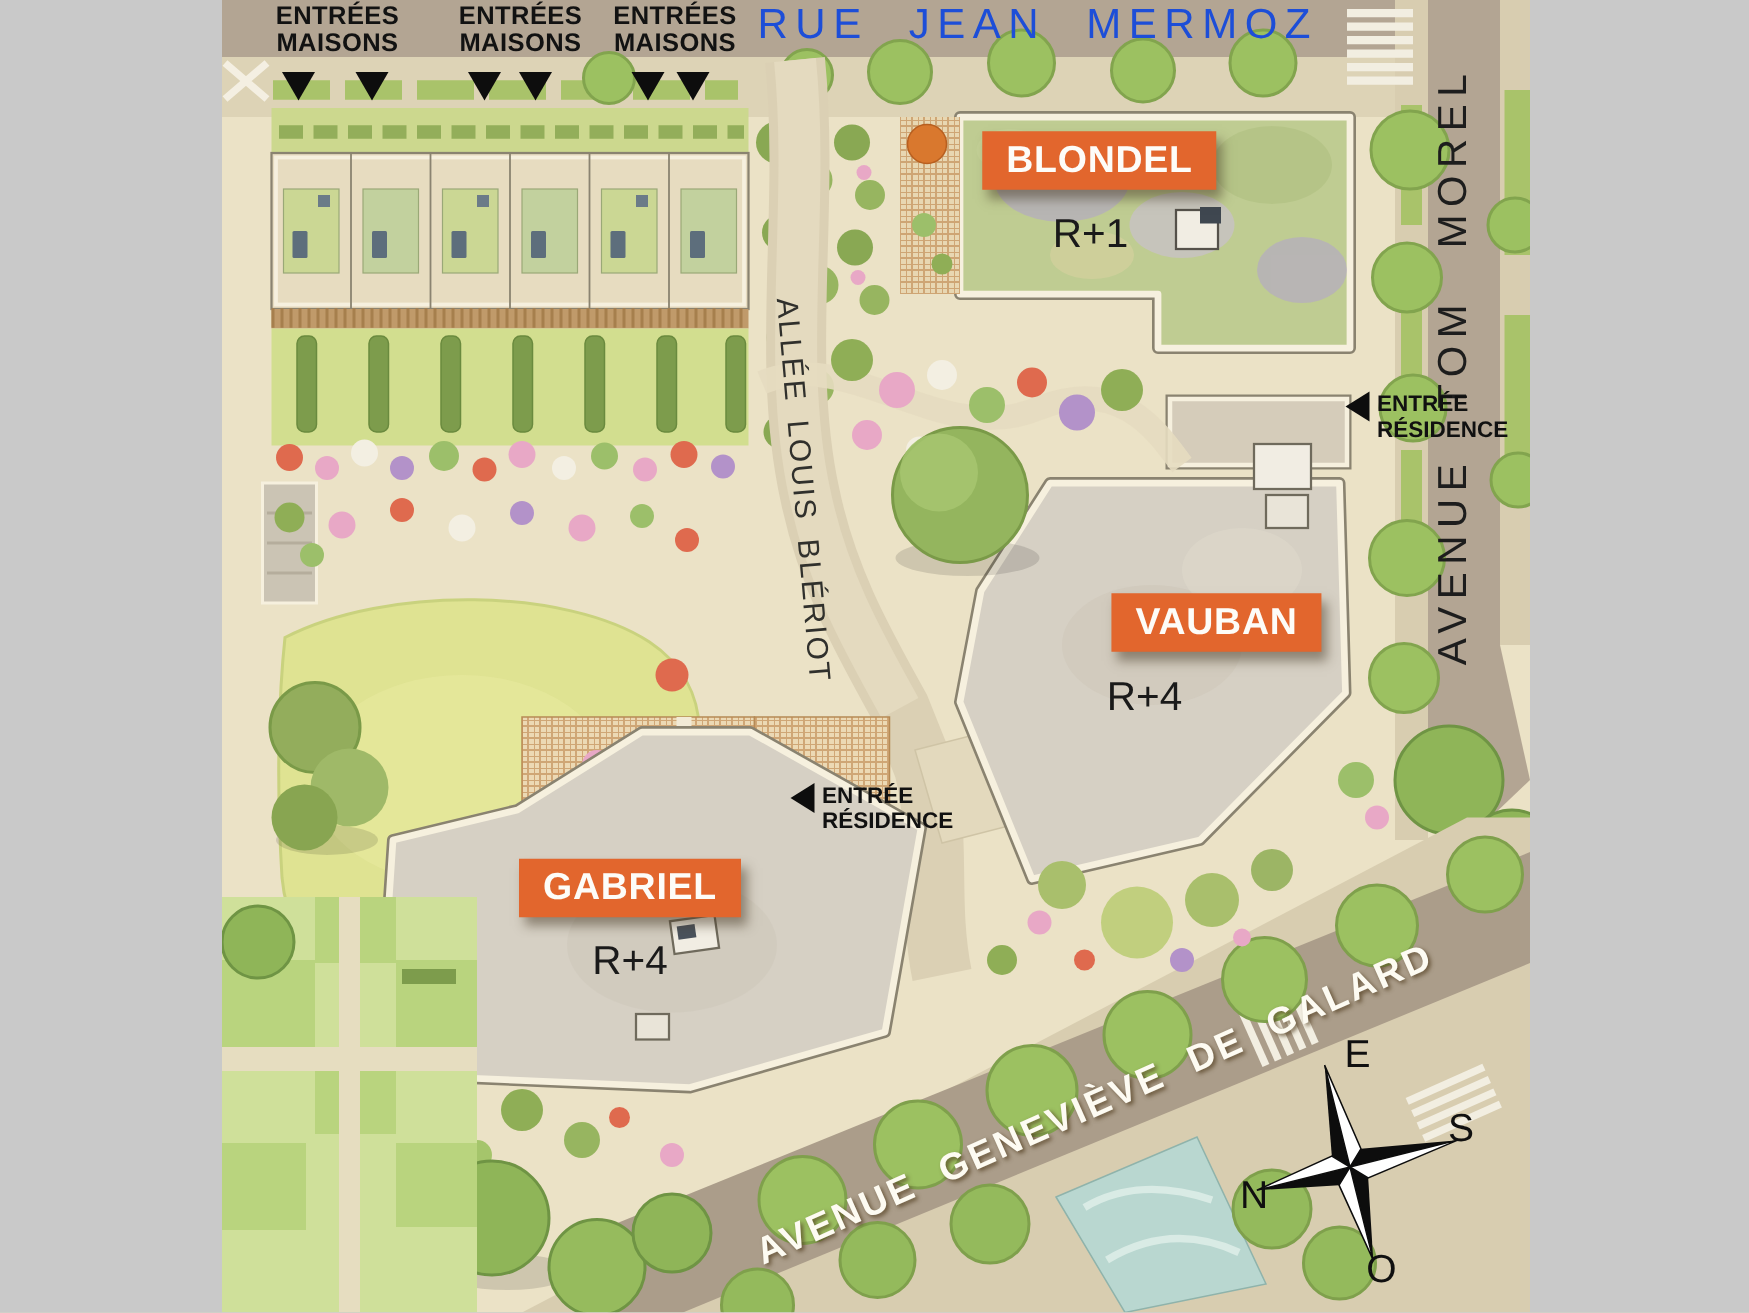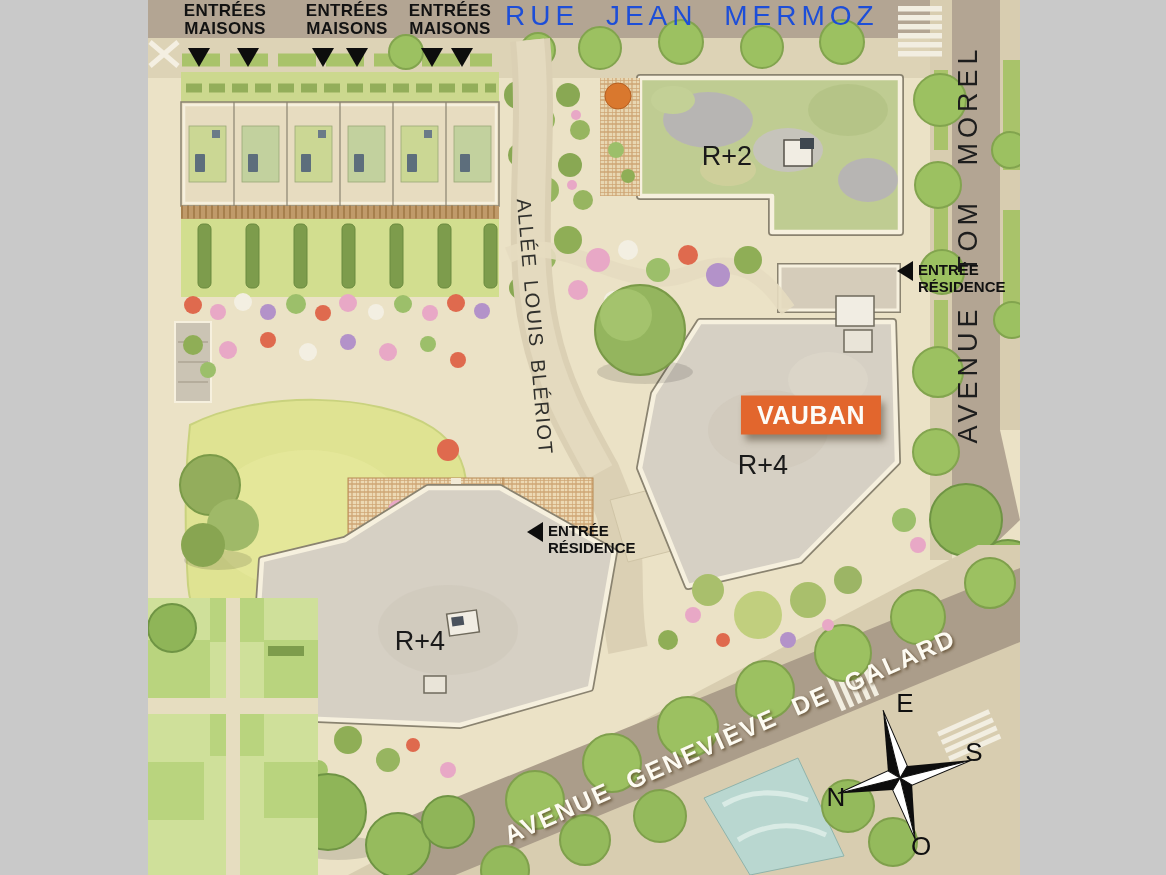--- a/index.html
+++ b/index.html
@@ -391,23 +391,25 @@
   <div class="tri-down" style="left:312px;top:48px;"></div>
   <div class="tri-down" style="left:346px;top:48px;"></div>
   <div class="tri-down" style="left:421px;top:48px;"></div>
   <div class="tri-down" style="left:451px;top:48px;"></div>
 
   <div class="lbl street" style="left:505px;top:0px;">RUE JEAN MERMOZ</div>
   <div class="lbl street-v" style="left:748px;top:229px;width:440px;height:30px;">AVENUE TOM MOREL</div>
   <div class="lbl alley" style="left:388px;top:314px;width:290px;height:26px;">ALLÉE LOUIS BLÉRIOT</div>
   <div class="lbl street-diag" style="left:450px;top:722px;width:560px;">AVENUE GENEVIÈVE DE GALARD</div>
 
-  <div class="lbl floors" style="left:727px;top:156px;">R+2</div>
+  <div class="lbl bldg" style="left:733px;top:107px;">BLONDEL</div>
+  <div class="lbl floors" style="left:727px;top:156px;">R+1</div>
   <div class="lbl bldg" style="left:811px;top:415px;text-align:center;">VAUBAN</div>
   <div class="lbl floors" style="left:763px;top:465px;">R+4</div>
+  <div class="lbl bldg" style="left:420px;top:592px;">GABRIEL</div>
   <div class="lbl floors" style="left:420px;top:641px;">R+4</div>
 
   <div class="lbl entree" style="left:897px;top:261px;">
     <div class="tri-left"></div>
     <div class="txt">ENTRÉE
 RÉSIDENCE</div>
   </div>
   <div class="lbl entree" style="left:527px;top:522px;">
     <div class="tri-left"></div>
     <div class="txt">ENTRÉE

